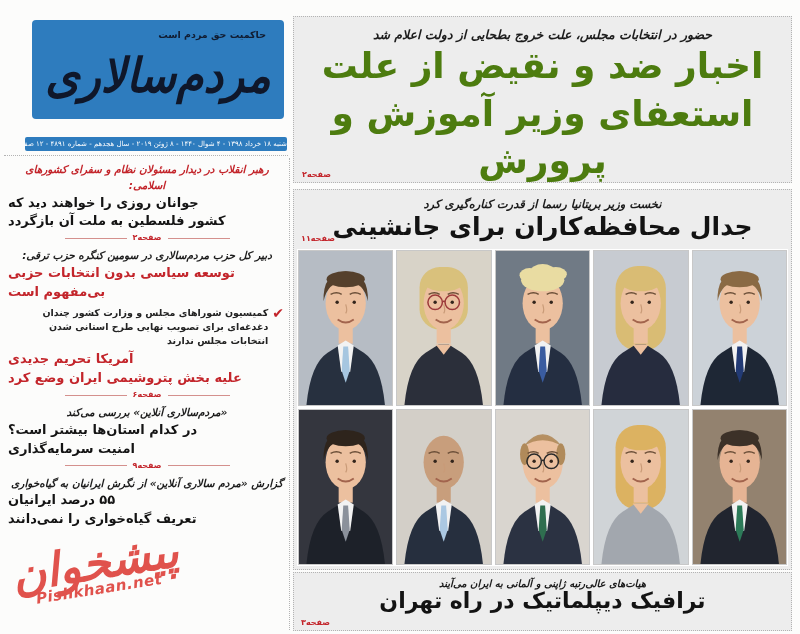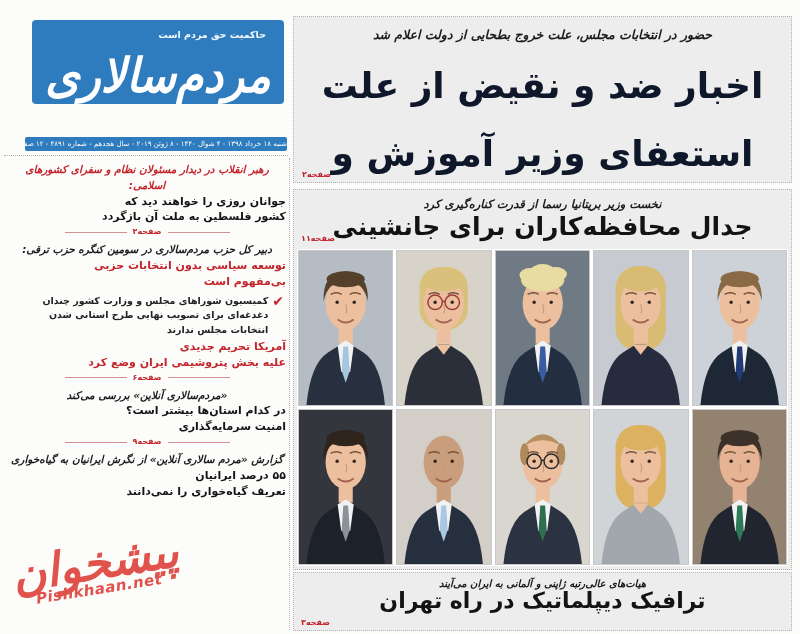--- a/index.html
+++ b/index.html
@@ -3,37 +3,37 @@
 <meta charset="utf-8">
 <style>
   html,body{margin:0;padding:0;}
   body{
     width:800px;height:634px;position:relative;overflow:hidden;
     background:#fcfcfb;
     font-family:"DejaVu Sans", sans-serif;
   }
   .abs{position:absolute;}
   
-  #masthead{left:32px;top:20px;width:252px;height:84px;background:var(--brand-blue,#2e7cbe);
-    border-radius:4px;color:#ffffff;direction:rtl;}
+  #masthead{left:32px;top:20px;width:252px;height:99px;background:var(--brand-blue,#2e7cbe);
+    border-radius:4px;color:#0f172a;direction:rtl;}
   #motto{position:absolute;top:9px;right:18px;font-size:9.5px;font-weight:bold;opacity:.95;}
   #logo-title{position:absolute;top:30px;right:0;left:0;text-align:center;
     font-size:44px;font-weight:bold;transform:scaleY(1.08);letter-spacing:-1px;
     font-family:"DejaVu Serif", serif;font-style:italic;}
   #dateline{left:25px;top:137px;width:262px;height:14px;background:var(--brand-blue,#2e7cbe);
     border-radius:2px;color:#fff;font-size:7px;line-height:14px;text-align:center;direction:rtl;white-space:nowrap;overflow:hidden;}
   
   .block{border:1px dotted #b3b3b3;background:#ededed;direction:rtl;}
   .kicker{font-weight:bold;color:#1c1c1c;text-align:center;font-style:italic;}
   .pageref{color:var(--accent-red,#c3252b);font-weight:bold;font-size:8px;}
   
   #lead-block{left:293px;top:16px;width:497px;height:165px;}
   #lead-block .kicker{font-size:12.5px;padding-top:10px;}
-  .lead-hl{font-size:36px;font-weight:bold;color:#0f172a;text-align:center;line-height:1.32;
-    letter-spacing:-.5px;margin-top:20px;}
+  .lead-hl{font-size:36px;font-weight:bold;color:#4d7c0f;text-align:center;line-height:1.32;
+    letter-spacing:-.5px;}
   #lead-pageref{position:absolute;left:8px;bottom:3px;}
   
   #may-block{left:293px;top:189px;width:497px;height:379px;}
   #may-block .kicker{font-size:11.5px;padding-top:7px;}
   #may-headline{font-size:25px;font-weight:bold;color:#131313;text-align:center;line-height:1.2;padding-top:1px;}
   #may-pageref{position:absolute;left:7px;top:44px;}
   #photo-grid{position:absolute;left:3px;right:3px;top:59px;bottom:3px;background:#fff;
     display:grid;grid-template-columns:repeat(5,1fr);grid-template-rows:1fr 1fr;gap:3px;padding:1px;}
   .photo{border:1px solid #c8c8c8;overflow:hidden;background:#ddd;}
   .photo svg{display:block;}
@@ -41,21 +41,21 @@
   #diplomatic-block{left:293px;top:572px;width:497px;height:57px;}
   #diplomatic-block .kicker{font-size:10px;padding-top:5px;}
   #diplomatic-headline{font-size:22px;font-weight:bold;color:#131313;text-align:center;line-height:1.1;}
   #diplomatic-pageref{position:absolute;left:7px;bottom:3px;}
   
   #left-column{left:8px;top:158px;width:278px;height:472px;direction:rtl;}
   #left-divider{left:289px;top:158px;width:0;height:472px;border-left:1px dotted #b3b3b3;}
   #left-topline{left:4px;top:155px;width:284px;border-top:1px dotted #b3b3b3;height:0;}
   .story{margin-bottom:2px;}
   .story .kicker{font-size:10.5px;line-height:1.5;padding-top:4px;}
-  .hl{font-size:11px;font-weight:bold;text-align:right;line-height:1.45;color:#141414;white-space:nowrap;}
+  .hl{font-size:13px;font-weight:bold;text-align:left;line-height:1.45;color:#141414;white-space:nowrap;}
   .check-item{display:flex;gap:4px;align-items:flex-start;font-size:9.5px;font-weight:bold;
     color:#222;line-height:1.5;padding:2px 2px 0 2px;text-align:right;}
   .check{color:var(--accent-red,#c3252b);font-size:14px;line-height:1;flex:0 0 auto;}
   .pmark{display:flex;align-items:center;justify-content:center;gap:6px;margin:3px 0 2px 0;}
   .pmark .dash{width:62px;border-top:1px solid #d4908d;height:0;}
   .pmark .ptxt{color:var(--accent-red,#c3252b);font-weight:bold;font-size:8px;line-height:1;}
   
   #watermark{left:-4px;top:540px;width:200px;transform:rotate(-9deg);color:var(--watermark-red,#dd3b35);
     opacity:.88;pointer-events:none;text-align:center;}
   #watermark-fa{font-size:46px;font-weight:bold;line-height:1;font-family:"DejaVu Serif",serif;font-style:italic;}

